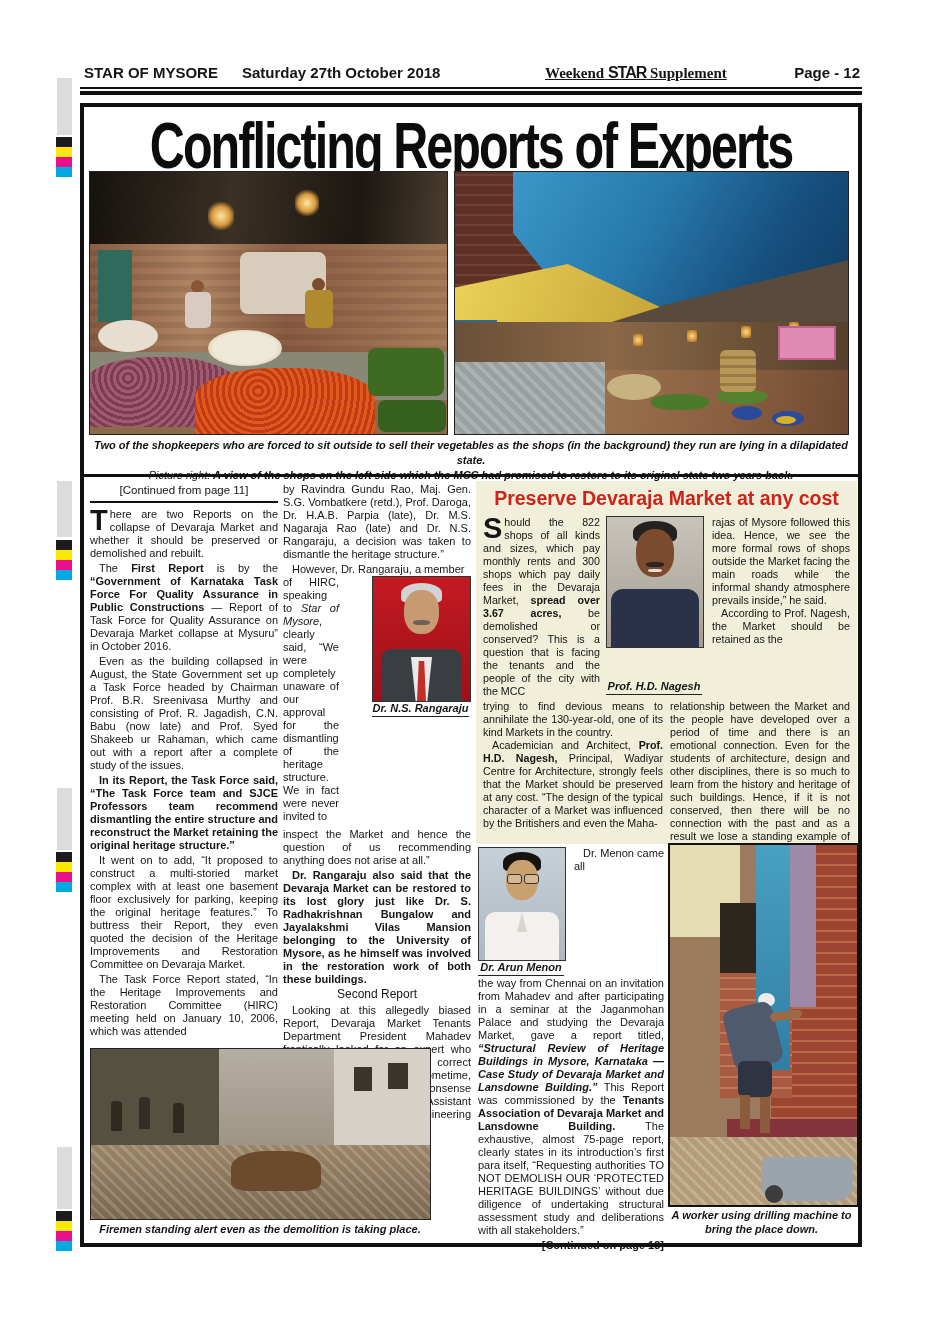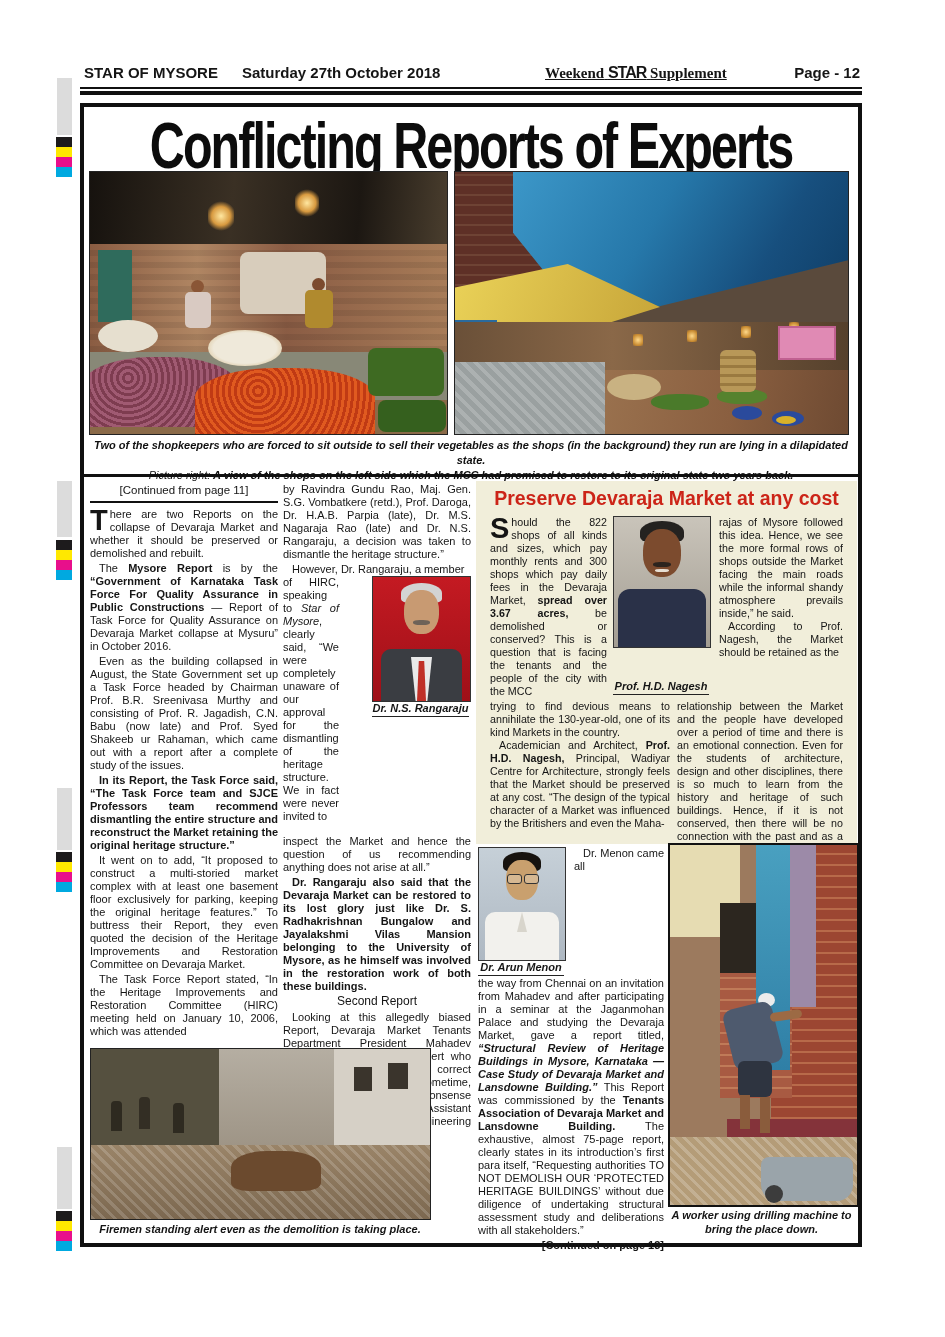--- a/index.html
+++ b/index.html
@@ -32,21 +32,21 @@
   .b{font-weight:bold;} .i{font-style:italic;} .bi{font-weight:bold;font-style:italic;}
   .dc{float:left;font-size:29px;line-height:24px;font-weight:bold;padding-right:2px;}
   .colhead{font-size:11.5px;font-weight:normal;text-align:center;margin:1px 0 3px 0;}
   .colrule{height:2px;background:#101010;margin:4px 0 5px 0;}
   .pcap{font-size:11px;font-weight:bold;font-style:italic;text-align:center;line-height:13px;
         border-bottom:1px solid #222;padding-bottom:1px;}
   .col{position:absolute;}
   .flexrow{display:flex;}
   
   .hbox{position:absolute;left:476px;top:481px;width:381px;height:363px;background:#f1eeda;
-        box-sizing:border-box;padding:5px 14px;overflow:hidden;}
+        box-sizing:border-box;padding:5px 7px;overflow:hidden;}
   .hbox-title{color:#cc2418;font-size:19.5px;font-weight:bold;text-align:center;margin:1px 0 6px 0;letter-spacing:0;}
   .sm{font-size:10.7px;line-height:13px;}
   .photo-inline{position:relative;overflow:hidden;border:1px solid #333;}
   .wcap{position:absolute;left:662px;top:1208px;width:199px;text-align:center;
         font-size:11px;line-height:14px;font-weight:bold;font-style:italic;}
   .fcap{position:absolute;left:90px;top:1223px;width:340px;text-align:center;
         font-size:11px;font-weight:bold;font-style:italic;}
 </style>
 </head>
 <body>
@@ -139,21 +139,21 @@
       <span class="i" style="font-weight:normal;">Picture right:</span>
       <span>A view of the shops on the left side which the MCC had promised to restore to its original state two years back.</span>
     </div>
   </div>
   <div class="rule3"></div>
 
   <div class="col bt" style="left:90px;top:483px;width:188px;">
     <div class="colhead">[Continued from page 11]</div>
     <div class="colrule"></div>
     <p><span class="dc">T</span><span>here are two Reports on the collapse of Devaraja Market and whether it should be preserved or demolished and rebuilt.</span></p>
-    <p class="ind"><span>The </span><span class="b">Mysore Report</span><span> is by the </span><span class="b">“Government of Karnataka Task Force For Quality Assurance in Public Constructions</span><span> — Report of Task Force for Quality Assurance on Devaraja Market collapse at Mysuru” in October 2016.</span></p>
+    <p class="ind"><span>The </span><span class="b">First Report</span><span> is by the </span><span class="b">“Government of Karnataka Task Force For Quality Assurance in Public Constructions</span><span> — Report of Task Force for Quality Assurance on Devaraja Market collapse at Mysuru” in October 2016.</span></p>
     <p class="ind">Even as the building collapsed in August, the State Government set up a Task Force headed by Chairman Prof. B.R. Sreenivasa Murthy and consisting of Prof. R. Jagadish, C.N. Babu (now late) and Prof. Syed Shakeeb ur Rahaman, which came out with a report after a complete study of the issues.</p>
     <p class="ind b">In its Report, the Task Force said, “The Task Force team and SJCE Professors team recommend dismantling the entire structure and reconstruct the Market retaining the original heritage structure.”</p>
     <p class="ind">It went on to add, “It proposed to construct a multi-storied market complex with at least one basement floor exclusively for parking, keeping the original heritage features.” To buttress their Report, they even quoted the decision of the Heritage Improvements and Restoration Committee on Devaraja Market.</p>
     <p class="ind">The Task Force Report stated, “In the Heritage Improvements and Restoration Committee (HIRC) meeting held on January 10, 2006, which was attended</p>
   </div>
 
   <div class="col bt" style="left:283px;top:483px;width:188px;">
     <p>by Ravindra Gundu Rao, Maj. Gen. S.G. Vombatkere (retd.), Prof. Daroga, Dr. H.A.B. Parpia (late), Dr. M.S. Nagaraja Rao (late) and Dr. N.S. Rangaraju, a decision was taken to dismantle the heritage structure.”</p>
     <p class="ind" style="margin-bottom:0;">However, Dr. Rangaraju, a member</p>
     <div class="flexrow" style="gap:5px;">
@@ -163,21 +163,21 @@
           <div class="frag" style="left:28px;top:6px;width:41px;height:20px;background:#d3d3d3;border-radius:50% 50% 20% 20%;"></div>
           <div class="frag" style="left:31px;top:13px;width:35px;height:44px;background:#c89a72;border-radius:45%;"></div>
           <div class="frag" style="left:40px;top:43px;width:17px;height:5px;background:#6e6258;border-radius:40%;"></div>
           <div class="frag" style="left:8px;bottom:0;width:81px;height:52px;background:#3a3d42;border-radius:10px 10px 0 0;"></div>
           <div class="frag" style="left:38px;bottom:0;width:21px;height:44px;background:#e9e9e9;clip-path:polygon(0 0,100% 0,78% 100%,22% 100%);"></div>
           <div class="frag" style="left:44px;bottom:0;width:9px;height:40px;background:#c03028;clip-path:polygon(20% 0,80% 0,100% 100%,0 100%);"></div>
         </div>
         <div class="pcap" style="width:97px;">Dr. N.S. Rangaraju</div>
       </div>
     </div>
-    <p style="margin-top:12px;">inspect the Market and hence the question of us recommending anything does not arise at all.”</p>
+    <p style="margin-top:5px;">inspect the Market and hence the question of us recommending anything does not arise at all.”</p>
     <p class="ind b">Dr. Rangaraju also said that the Devaraja Market can be restored to its lost glory just like Dr. S. Radhakrishnan Bungalow and Jayalakshmi Vilas Mansion belonging to the University of Mysore, as he himself was involved in the restoration work of both these buildings.</p>
     <div class="colhead" style="font-size:12px;">Second Report</div>
     <p class="ind"><span>Looking at this allegedly biased Report, Devaraja Market Tenants Department President Mahadev frantically looked for an expert who could give an unbiased and correct report. After searching for sometime, he found the young and no-nonsense expert </span><span class="b">Dr. Arun Menon,</span><span> Assistant Professor, Structural Engineering Laboratory,</span></p>
   </div>
 
   <div class="hbox">
     <div class="hbox-title">Preserve Devaraja Market at any cost</div>
     <div class="flexrow" style="gap:6px;">
       <div class="bt sm" style="width:117px;">
         <span class="dc">S</span><span>hould the 822 shops of all kinds and sizes, which pay monthly rents and 300 shops which pay daily fees in the Devaraja Market, </span><span class="b">spread over 3.67 acres,</span><span> be demolished or conserved? This is a question that is facing the tenants and the people of the city with the MCC</span>

